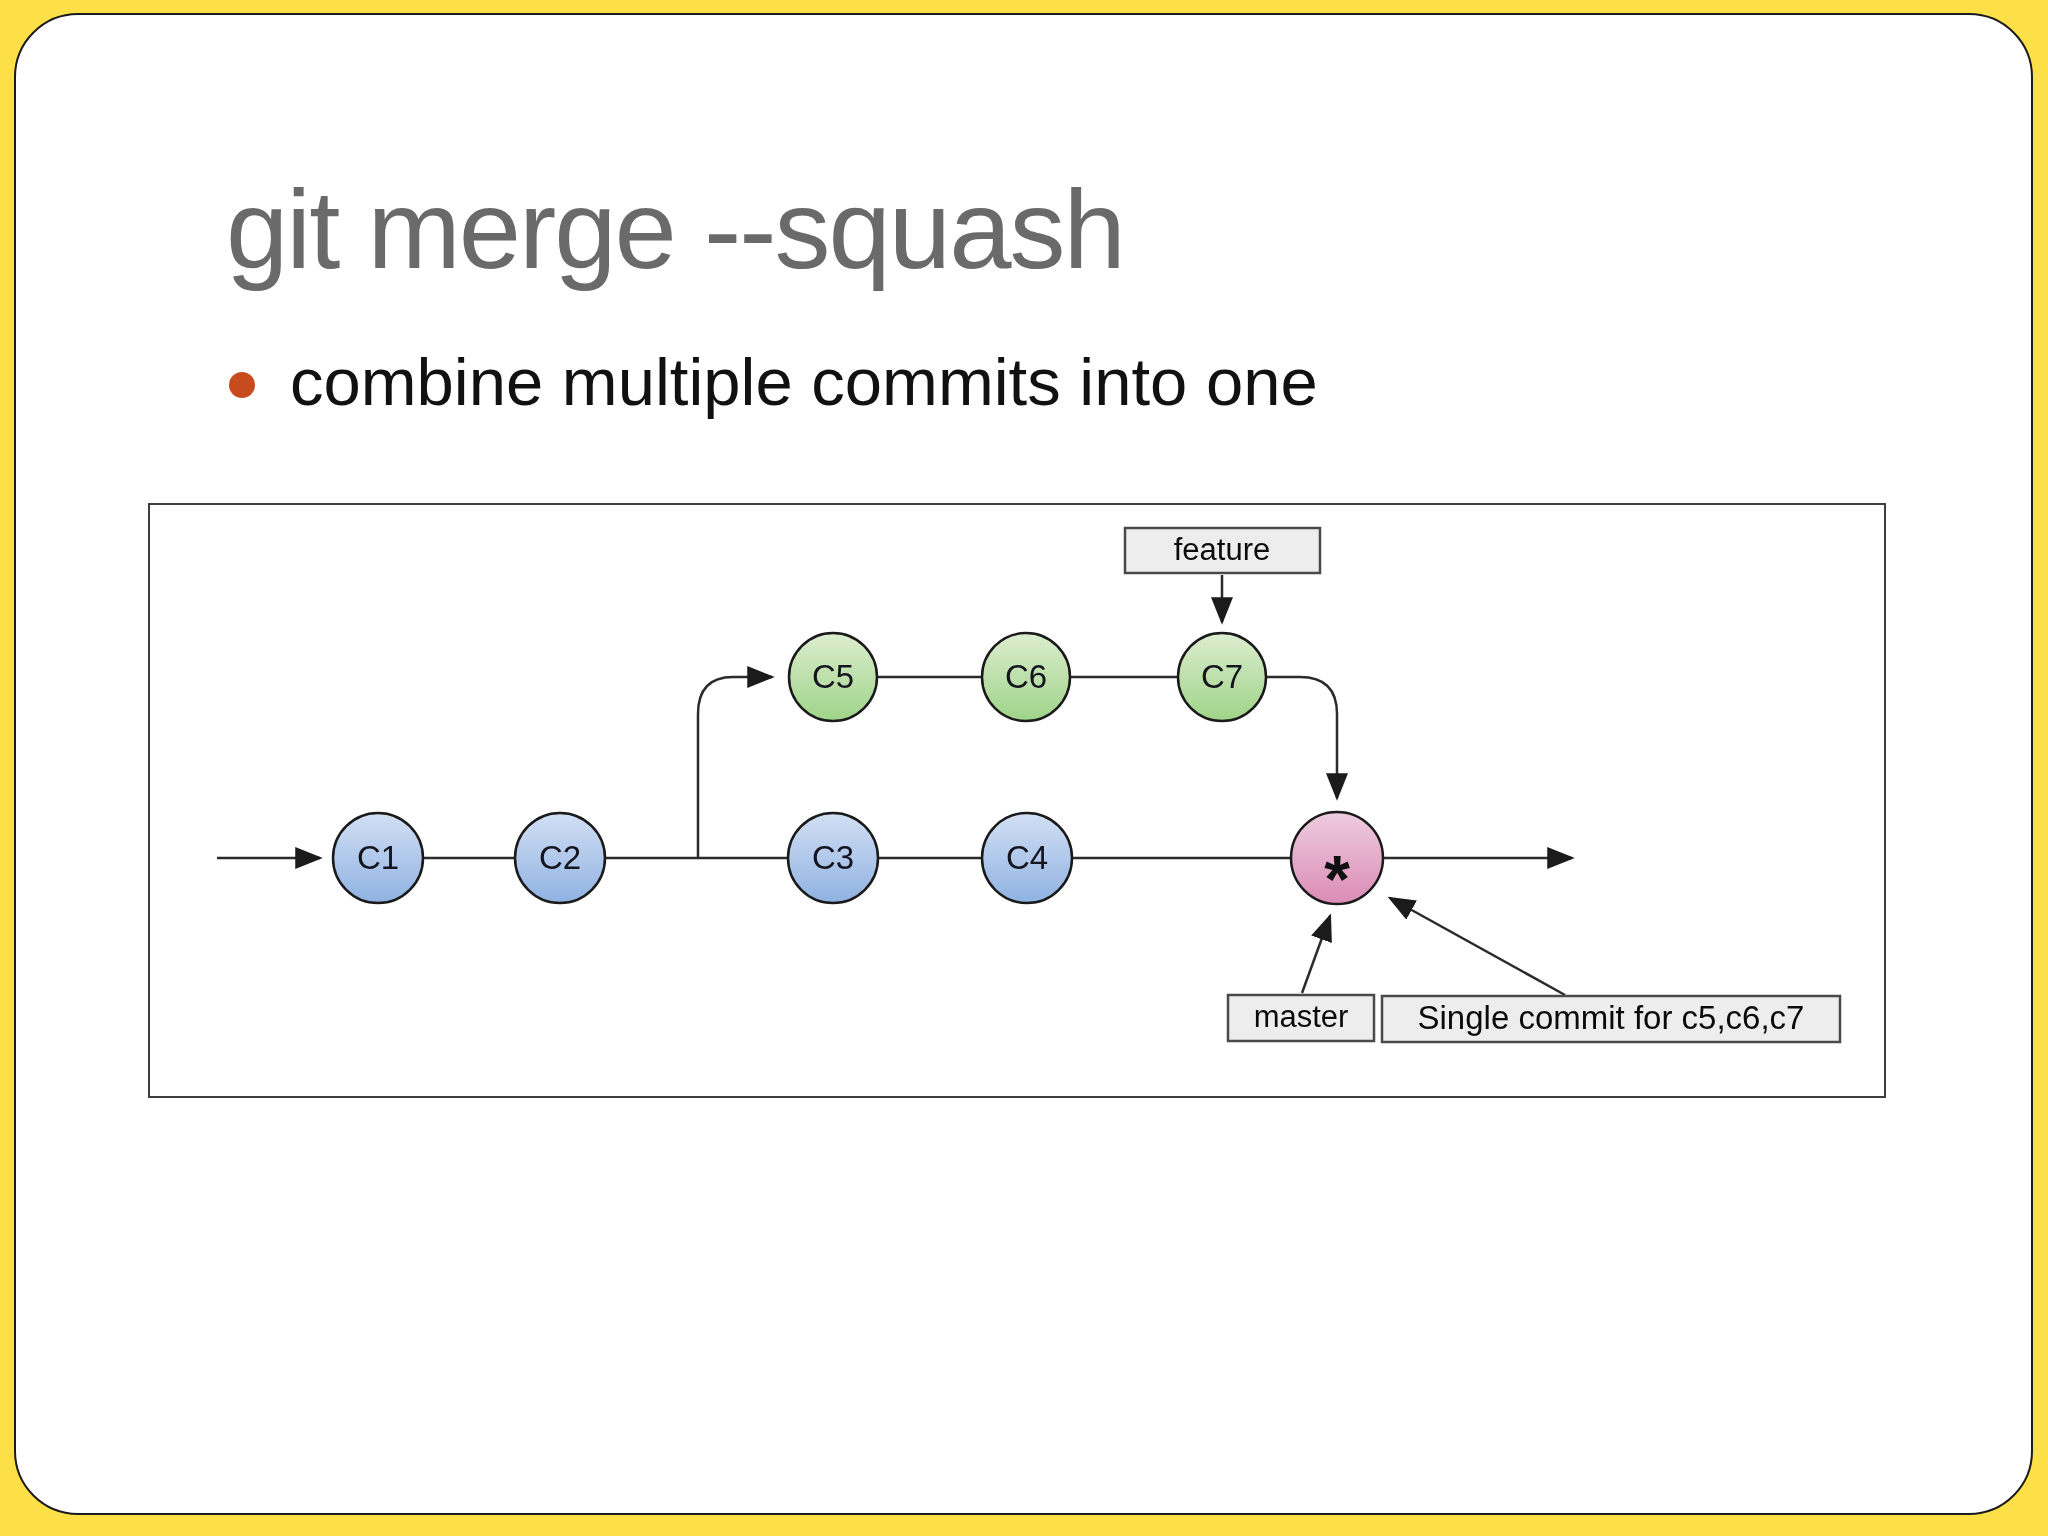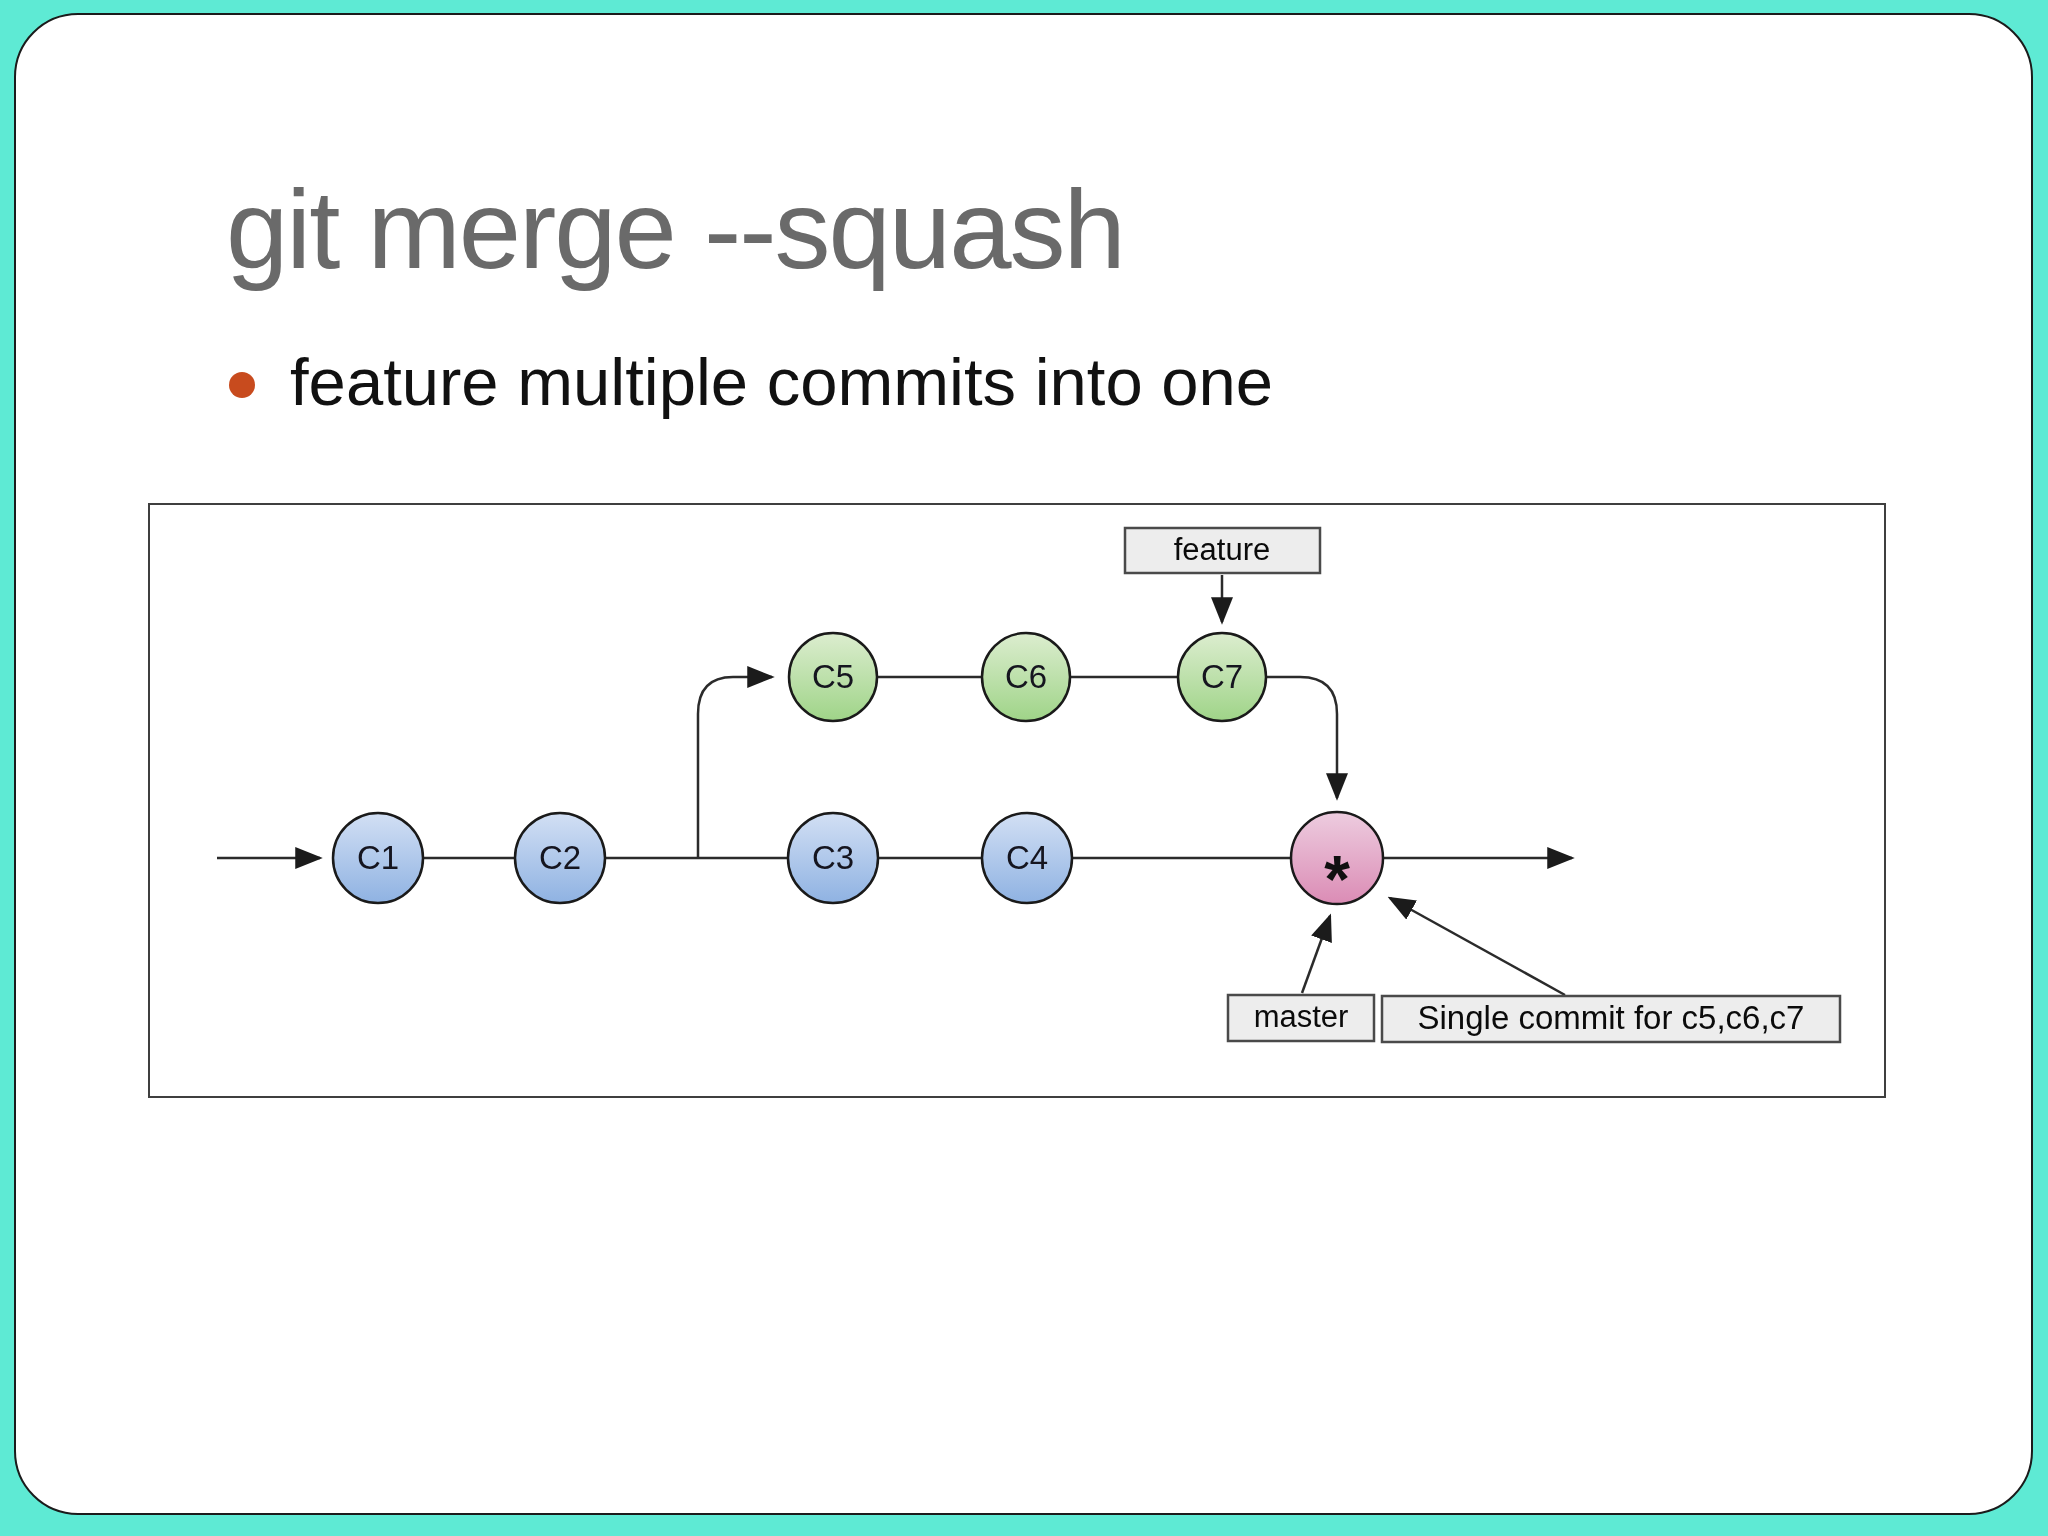--- a/index.html
+++ b/index.html
@@ -1,17 +1,17 @@
 <!DOCTYPE html>
 <html><head>
 <meta charset="utf-8">
 <style>
   html,body{margin:0;padding:0;background:#ffffff;}
   #canvas{
-    position:relative;width:2048px;height:1536px;background:#5eead4;overflow:hidden;
+    position:relative;width:2048px;height:1536px;background:#fde047;overflow:hidden;
     font-family:"Liberation Sans",sans-serif;
   }
   .slide-frame{
     position:absolute;left:14px;top:13px;width:2019px;height:1502px;
     border:2px solid #1b1b1b;border-radius:64px;background:#ffffff;box-sizing:border-box;
   }
   .title{
     position:absolute;left:226px;top:168px;
     font-size:112px;line-height:1.1;color:#6a6a6a;letter-spacing:-2px;white-space:nowrap;
   }
@@ -34,21 +34,21 @@
 </style>
 </head>
 <body>
 
 <div id="canvas">
   <div class="slide-frame"></div>
 
   <div class="title">git merge --squash</div>
 
   <div class="bullet-dot"></div>
-  <div class="bullet-text">feature multiple commits into one</div>
+  <div class="bullet-text">combine multiple commits into one</div>
 
   <svg width="2048" height="1536" viewBox="0 0 2048 1536">
     <defs>
       <linearGradient id="gradBlue" x1="0" y1="0" x2="0" y2="1">
         <stop offset="0" stop-color="#d2dff4"></stop>
           <stop offset="1" stop-color="#8fb2e2"></stop>
       </linearGradient>
       <linearGradient id="gradGreen" x1="0" y1="0" x2="0" y2="1">
         <stop offset="0" stop-color="#dcedcf"></stop>
           <stop offset="1" stop-color="#9fd488"></stop>

